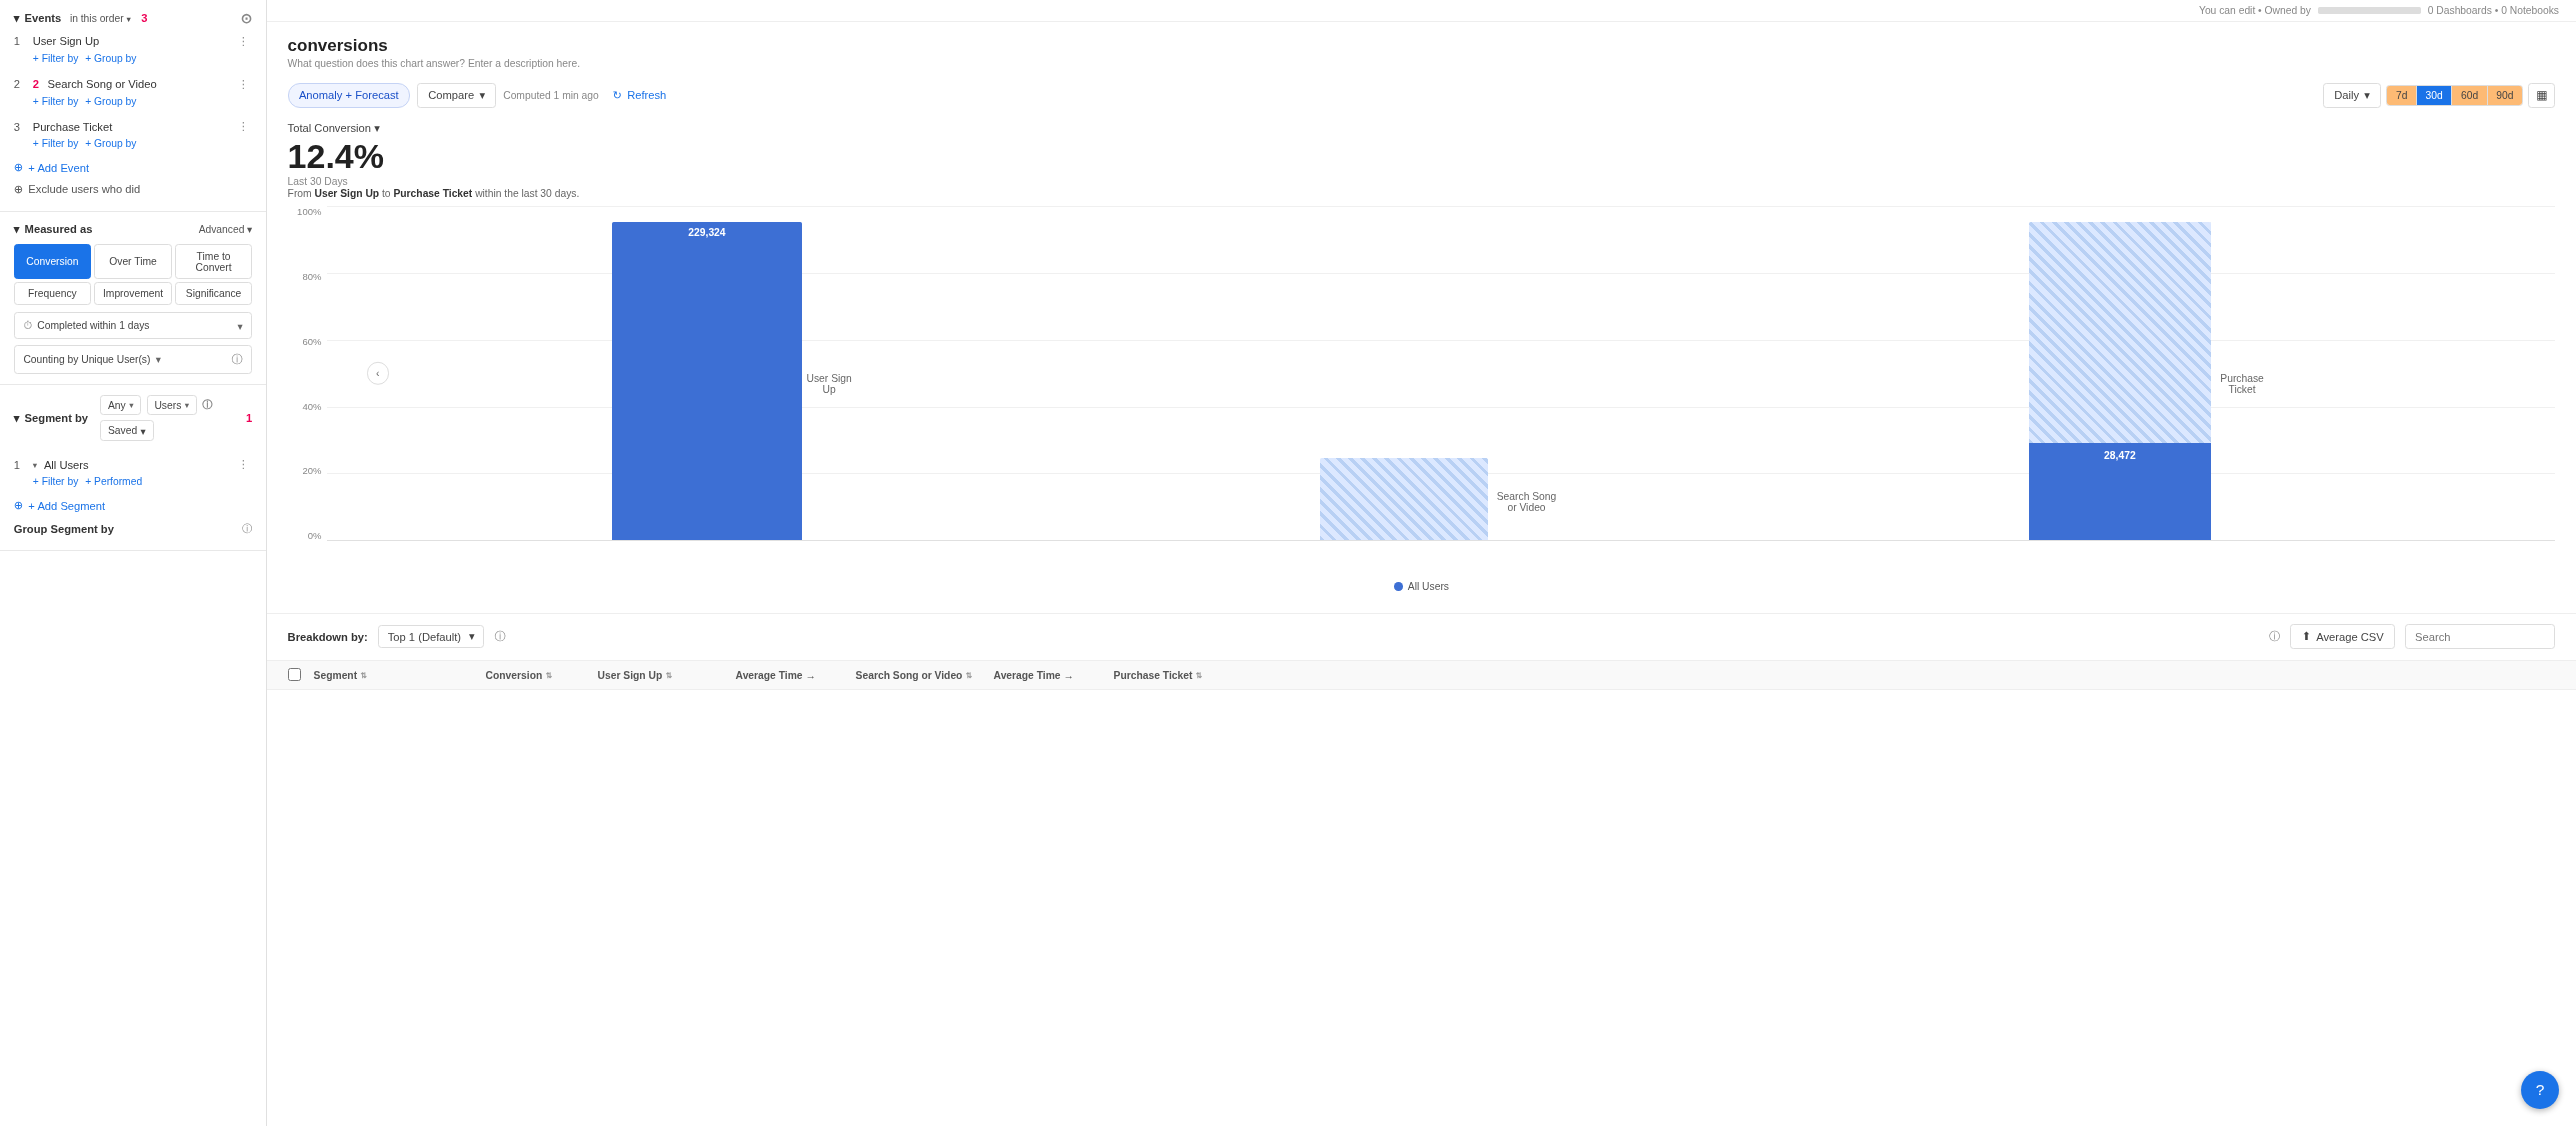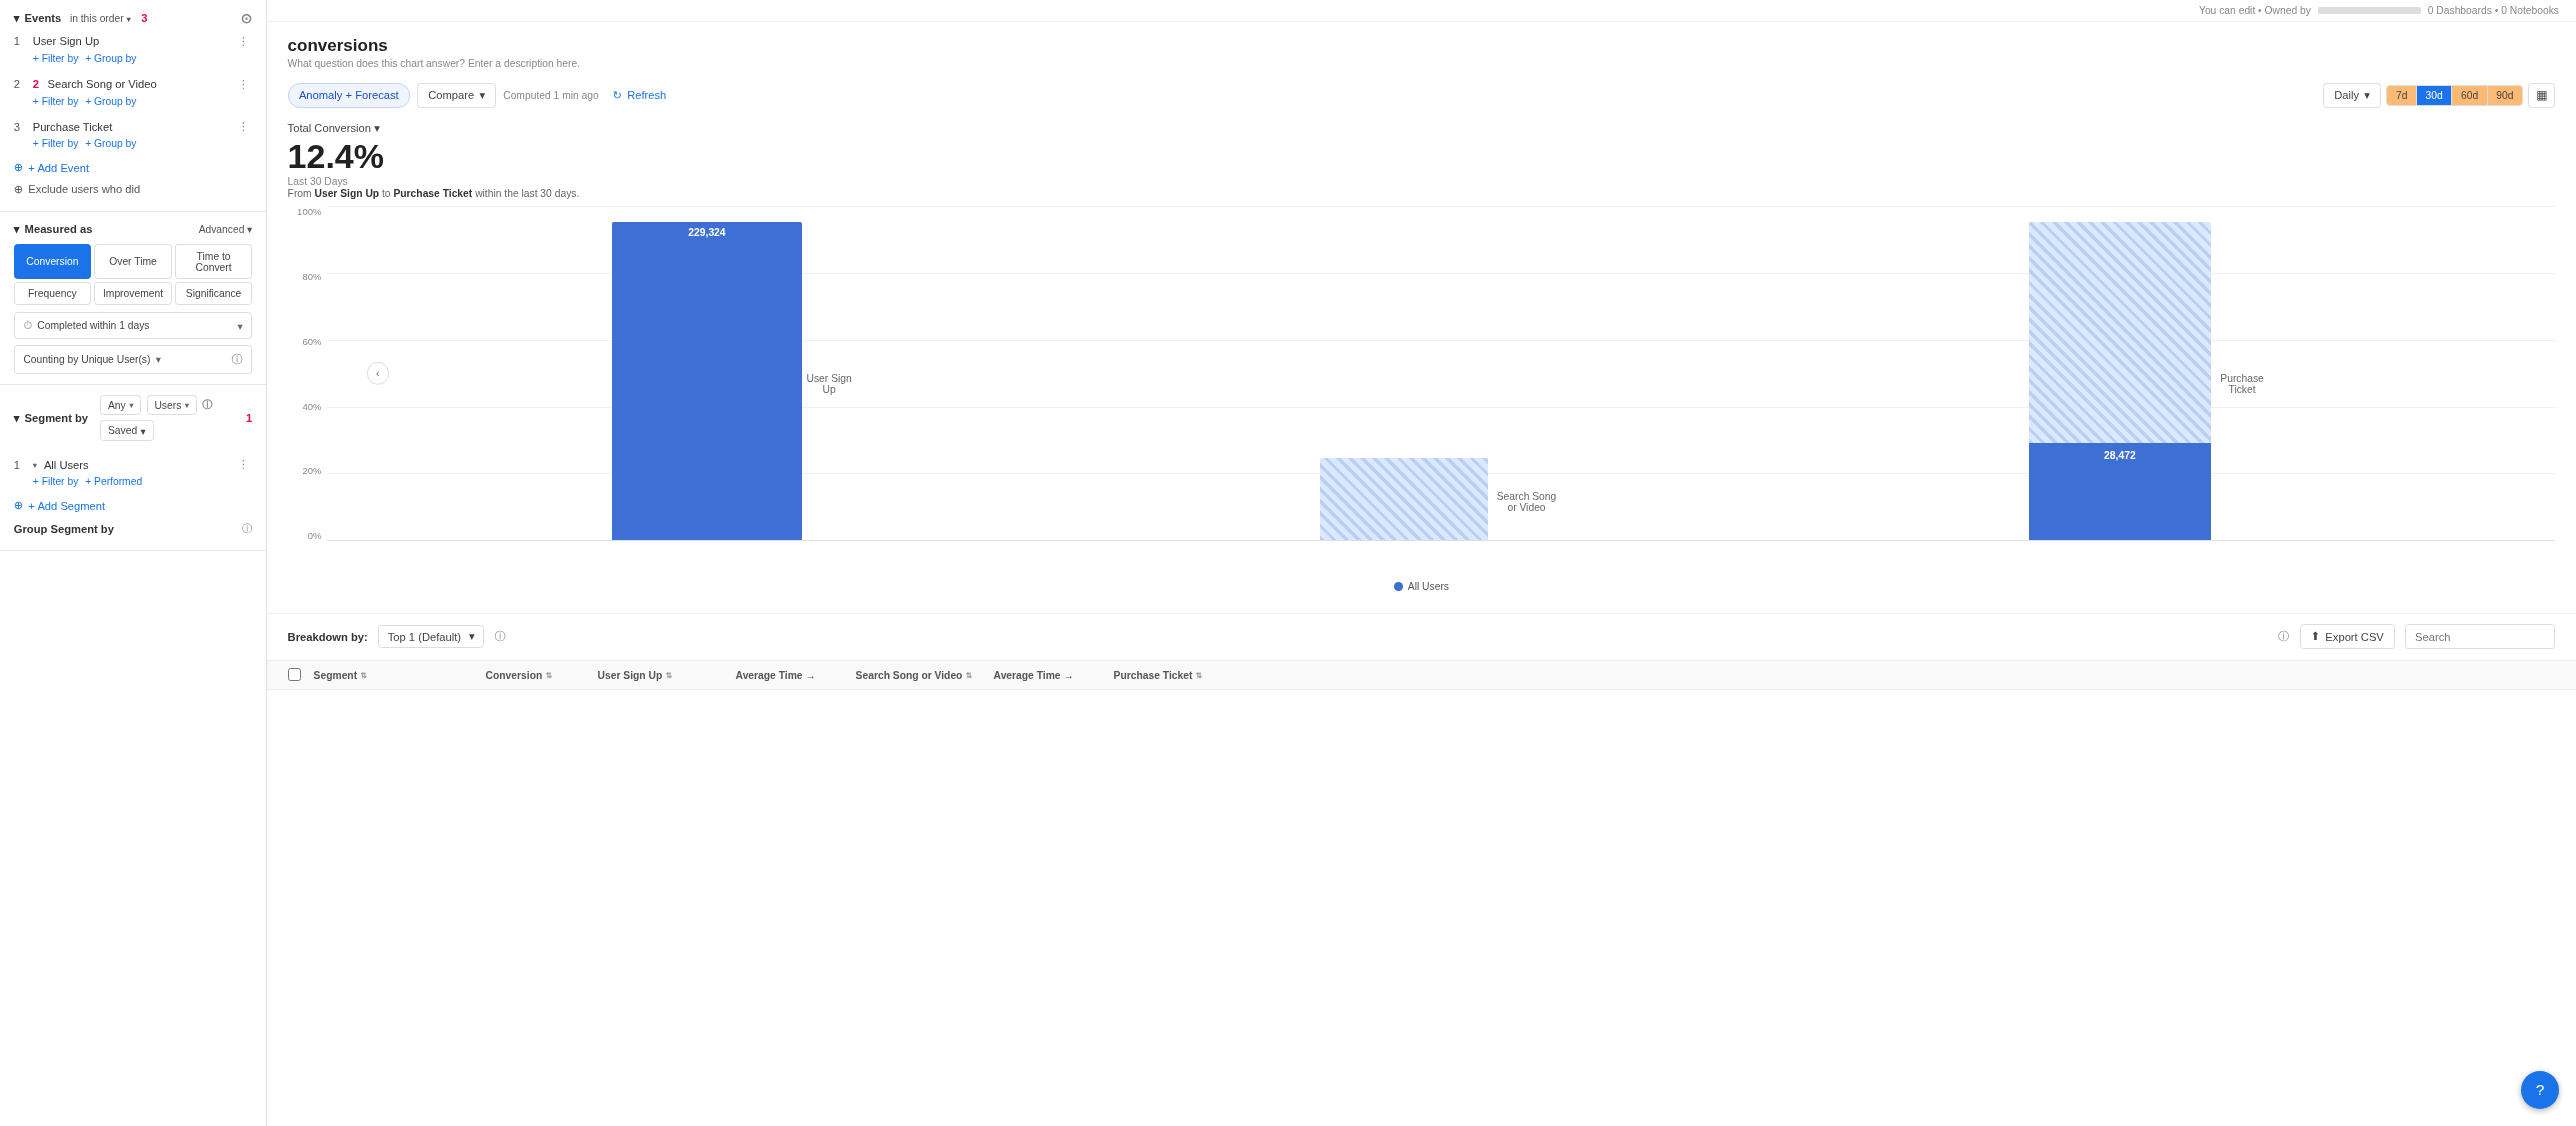--- a/index.html
+++ b/index.html
@@ -410,21 +410,21 @@
     <span class="breakdown-label">Breakdown by:</span>
     <button class="breakdown-select">
       <span>Top 1 (Default)</span>
       <span>▾</span>
     </button>
     <span class="breakdown-info">ⓘ</span>
     <div class="breakdown-right">
       <span class="breakdown-info">ⓘ</span>
       <button class="export-btn">
         <span>⬆</span>
-        <span>Export CSV</span>
+        <span>Average CSV</span>
       </button>
       <input type="text" class="search-input" placeholder="Search" style="">
     </div>
   </div>
 
   <div class="table-header">
     <div class="th-checkbox">
       <input type="checkbox" style="">
     </div>
     <div class="th-cell th-segment">

